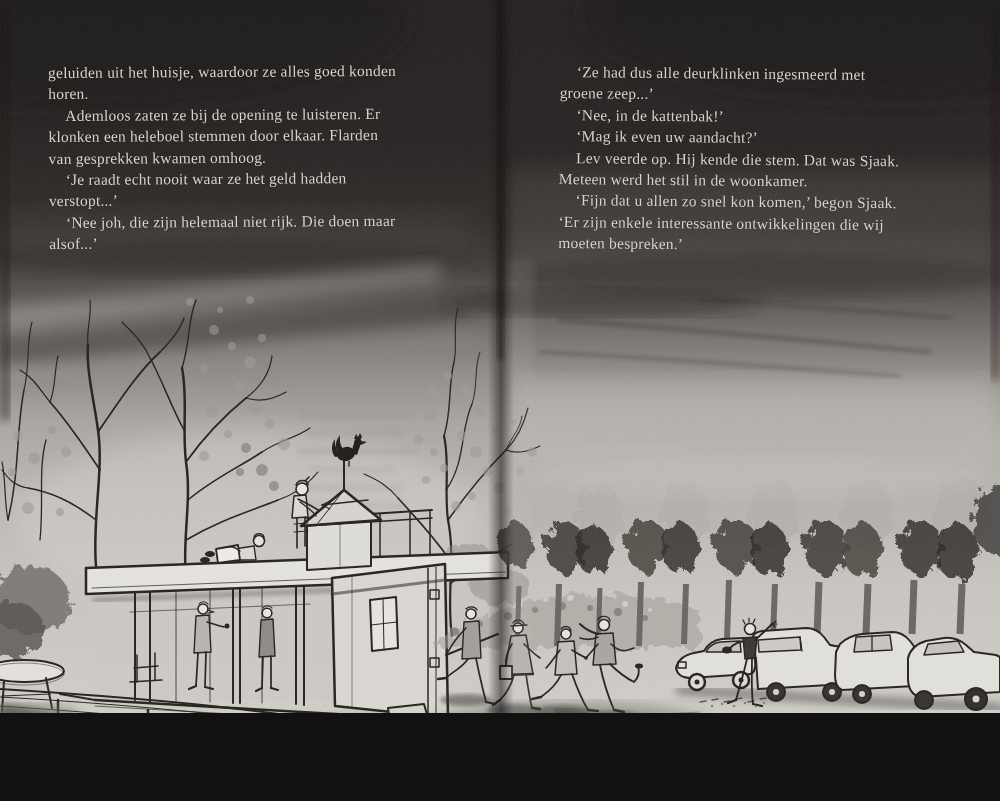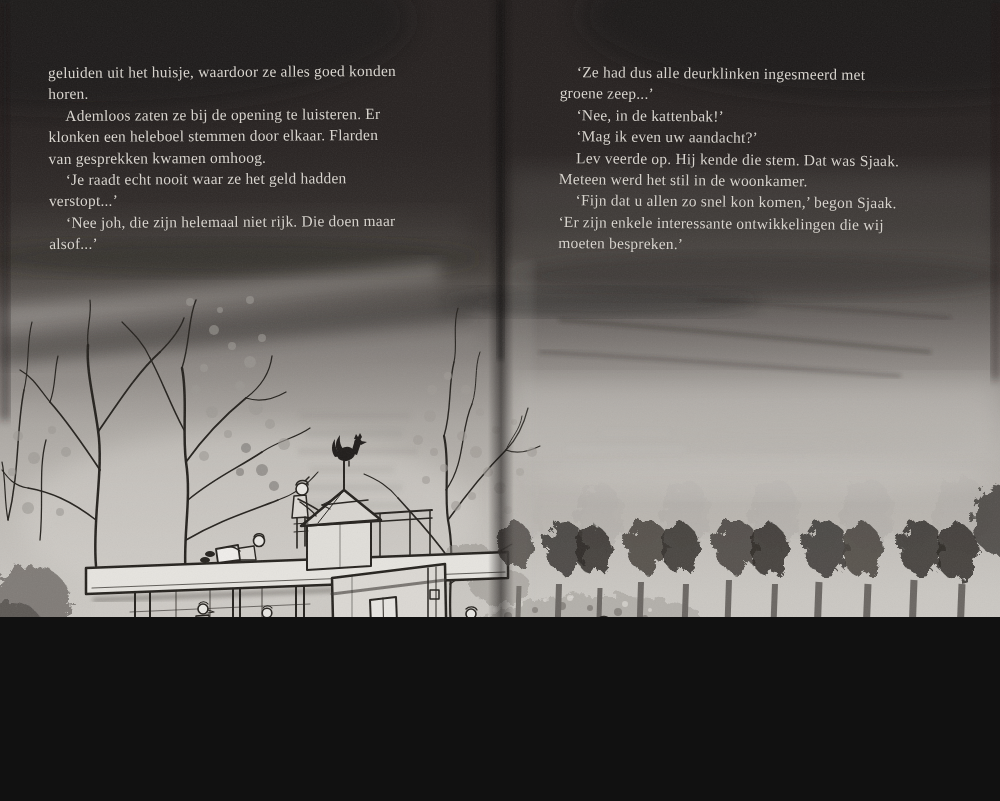--- a/index.html
+++ b/index.html
@@ -1,16 +1,16 @@
 <!DOCTYPE html>
 <html><head>
 <meta charset="utf-8">
 <style>
   html,body{margin:0;padding:0;background:#111;}
-  .stage{position:relative;width:1000px;height:617px;overflow:hidden;background:#6d28d9;
+  .stage{position:relative;width:1000px;height:713px;overflow:hidden;background:#6d28d9;
          font-family:"Liberation Serif", serif;}
   .stage svg{position:absolute;inset:0;display:block;}
   .page-text{position:absolute;color:#d8d4ce;font-size:15.5px;line-height:21.4px;
              letter-spacing:.2px;text-shadow:0 0 1px rgba(0,0,0,.35);}
   .page-text .line{white-space:nowrap;}
   .page-text .indent{padding-left:17px;}
   .left-text{left:48px;top:62px;width:430px;transform:rotate(-0.35deg);transform-origin:left top;}
   .right-text{left:560px;top:61px;width:430px;transform:rotate(0.55deg);transform-origin:left top;}
   .ink{stroke:#26231f;fill:none;stroke-linecap:round;stroke-linejoin:round;}
 </style>

